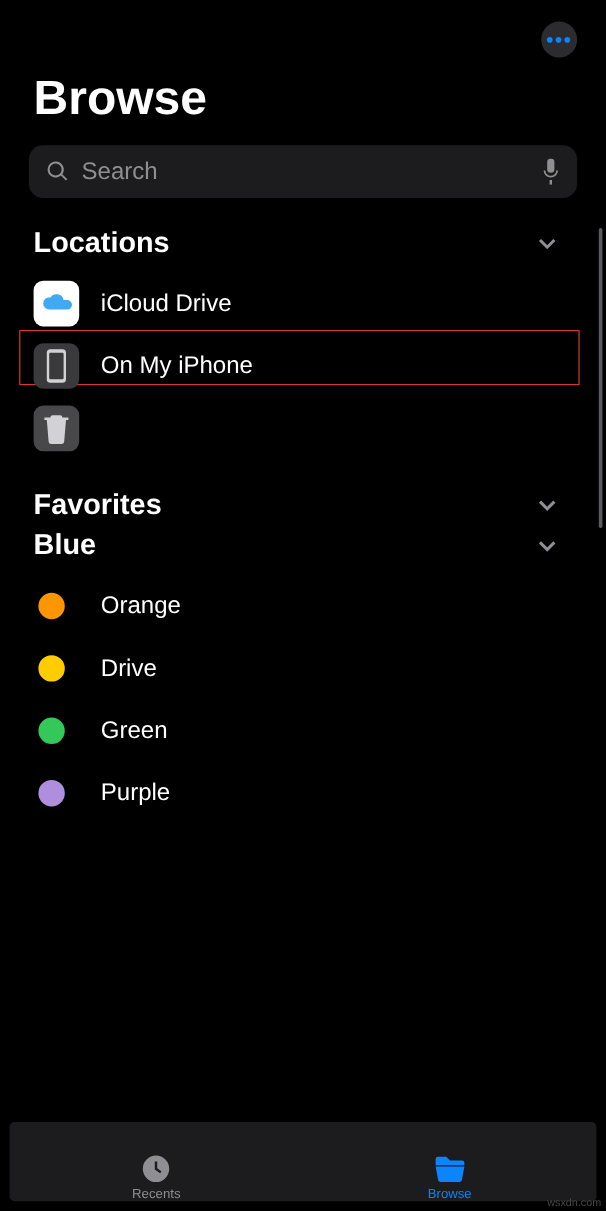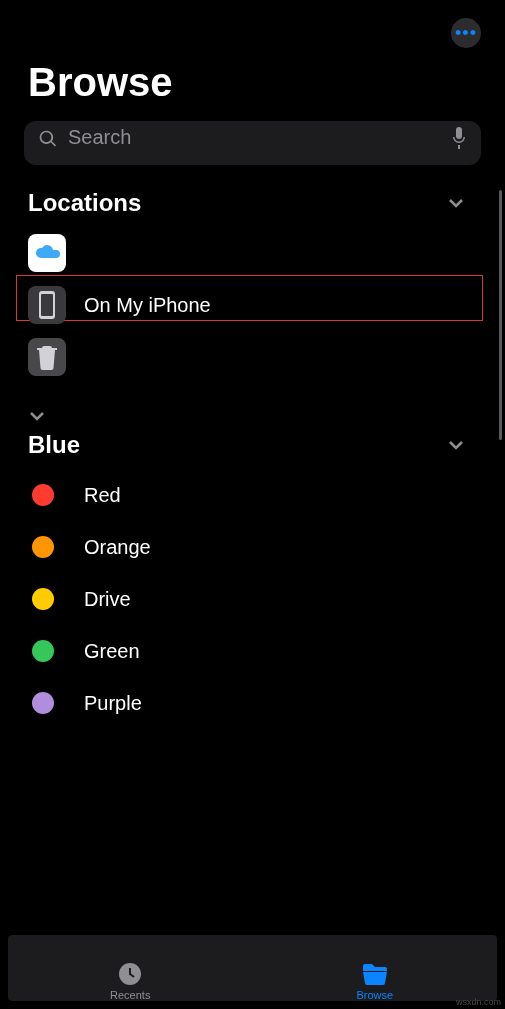--- a/index.html
+++ b/index.html
@@ -34,22 +34,22 @@
       font-size: 40px;
       font-weight: 700;
       padding: 12px 28px 16px 28px;
     }
     .search-bar {
       margin: 0 24px 24px 24px;
       height: 44px;
       background: #1c1c1e;
       border-radius: 12px;
       display: flex;
-      align-items: flex-end;
-      padding: 16px 14px;
+      align-items: center;
+      padding: 0 14px;
     }
     .search-icon-svg { width: 20px; height: 20px; fill: #8e8e93; flex: none; }
     .search-input {
       flex: 1;
       background: transparent;
       border: none;
       outline: none;
       color: #fff;
       font-size: 20px;
       padding: 0 10px;
@@ -195,20 +195,21 @@
         <polyline points="3,6 9,12 15,6"></polyline>
       </svg>
   </div>
   <div class="list">
     <div class="row">
       <div class="row-icon icloud-bg">
         <svg width="28" height="18" viewBox="0 0 28 18">
             <path fill="#3fa9f5" d="M20 6a6 6 0 00-11-2 5 5 0 00-6 5 5 5 0 005 5h15a4 4 0 000-8z"></path>
           </svg>
       </div>
+      <span class="row-label">iCloud Drive</span>
     </div>
     <div class="row">
       <div class="row-icon phone-bg">
         <svg width="18" height="30" viewBox="0 0 18 30">
             <rect x="1" y="1" width="16" height="28" rx="3" fill="#d1d1d6"></rect>
             <rect x="3" y="4" width="12" height="22" rx="1" fill="#3a3a3c"></rect>
           </svg>
       </div>
       <span class="row-label">On My iPhone</span>
     </div>
@@ -218,36 +219,33 @@
             <path d="M3 6h16l-1.5 18a2 2 0 01-2 2h-9a2 2 0 01-2-2L3 6zm5-4h6a2 2 0 012 2v2H6V4a2 2 0 012-2zM1 4h20v2H1z"></path>
             <rect x="7" y="10" width="1.5" height="12"></rect>
             <rect x="10.25" y="10" width="1.5" height="12"></rect>
             <rect x="13.5" y="10" width="1.5" height="12"></rect>
           </svg>
       </div>
     </div>
   </div>
 
   <div class="section-header">
+    <span class="section-title">Favorites</span>
     <svg class="chevron" viewBox="0 0 18 18">
         <polyline points="3,6 9,12 15,6"></polyline>
       </svg>
   </div>
 
   <div class="section-header">
     <span class="section-title">Blue</span>
     <svg class="chevron" viewBox="0 0 18 18">
         <polyline points="3,6 9,12 15,6"></polyline>
       </svg>
   </div>
   <div class="list">
-    <div class="row">
-      <div class="tag-dot" style="background:#ff3b30"></div>
-      <span class="row-label">Red</span>
-    </div>
     <div class="row">
       <div class="tag-dot" style="background:#ff9500"></div>
       <span class="row-label">Orange</span>
     </div>
     <div class="row">
       <div class="tag-dot" style="background:#ffcc00"></div>
       <span class="row-label">Drive</span>
     </div>
     <div class="row">
       <div class="tag-dot" style="background:#34c759"></div>

